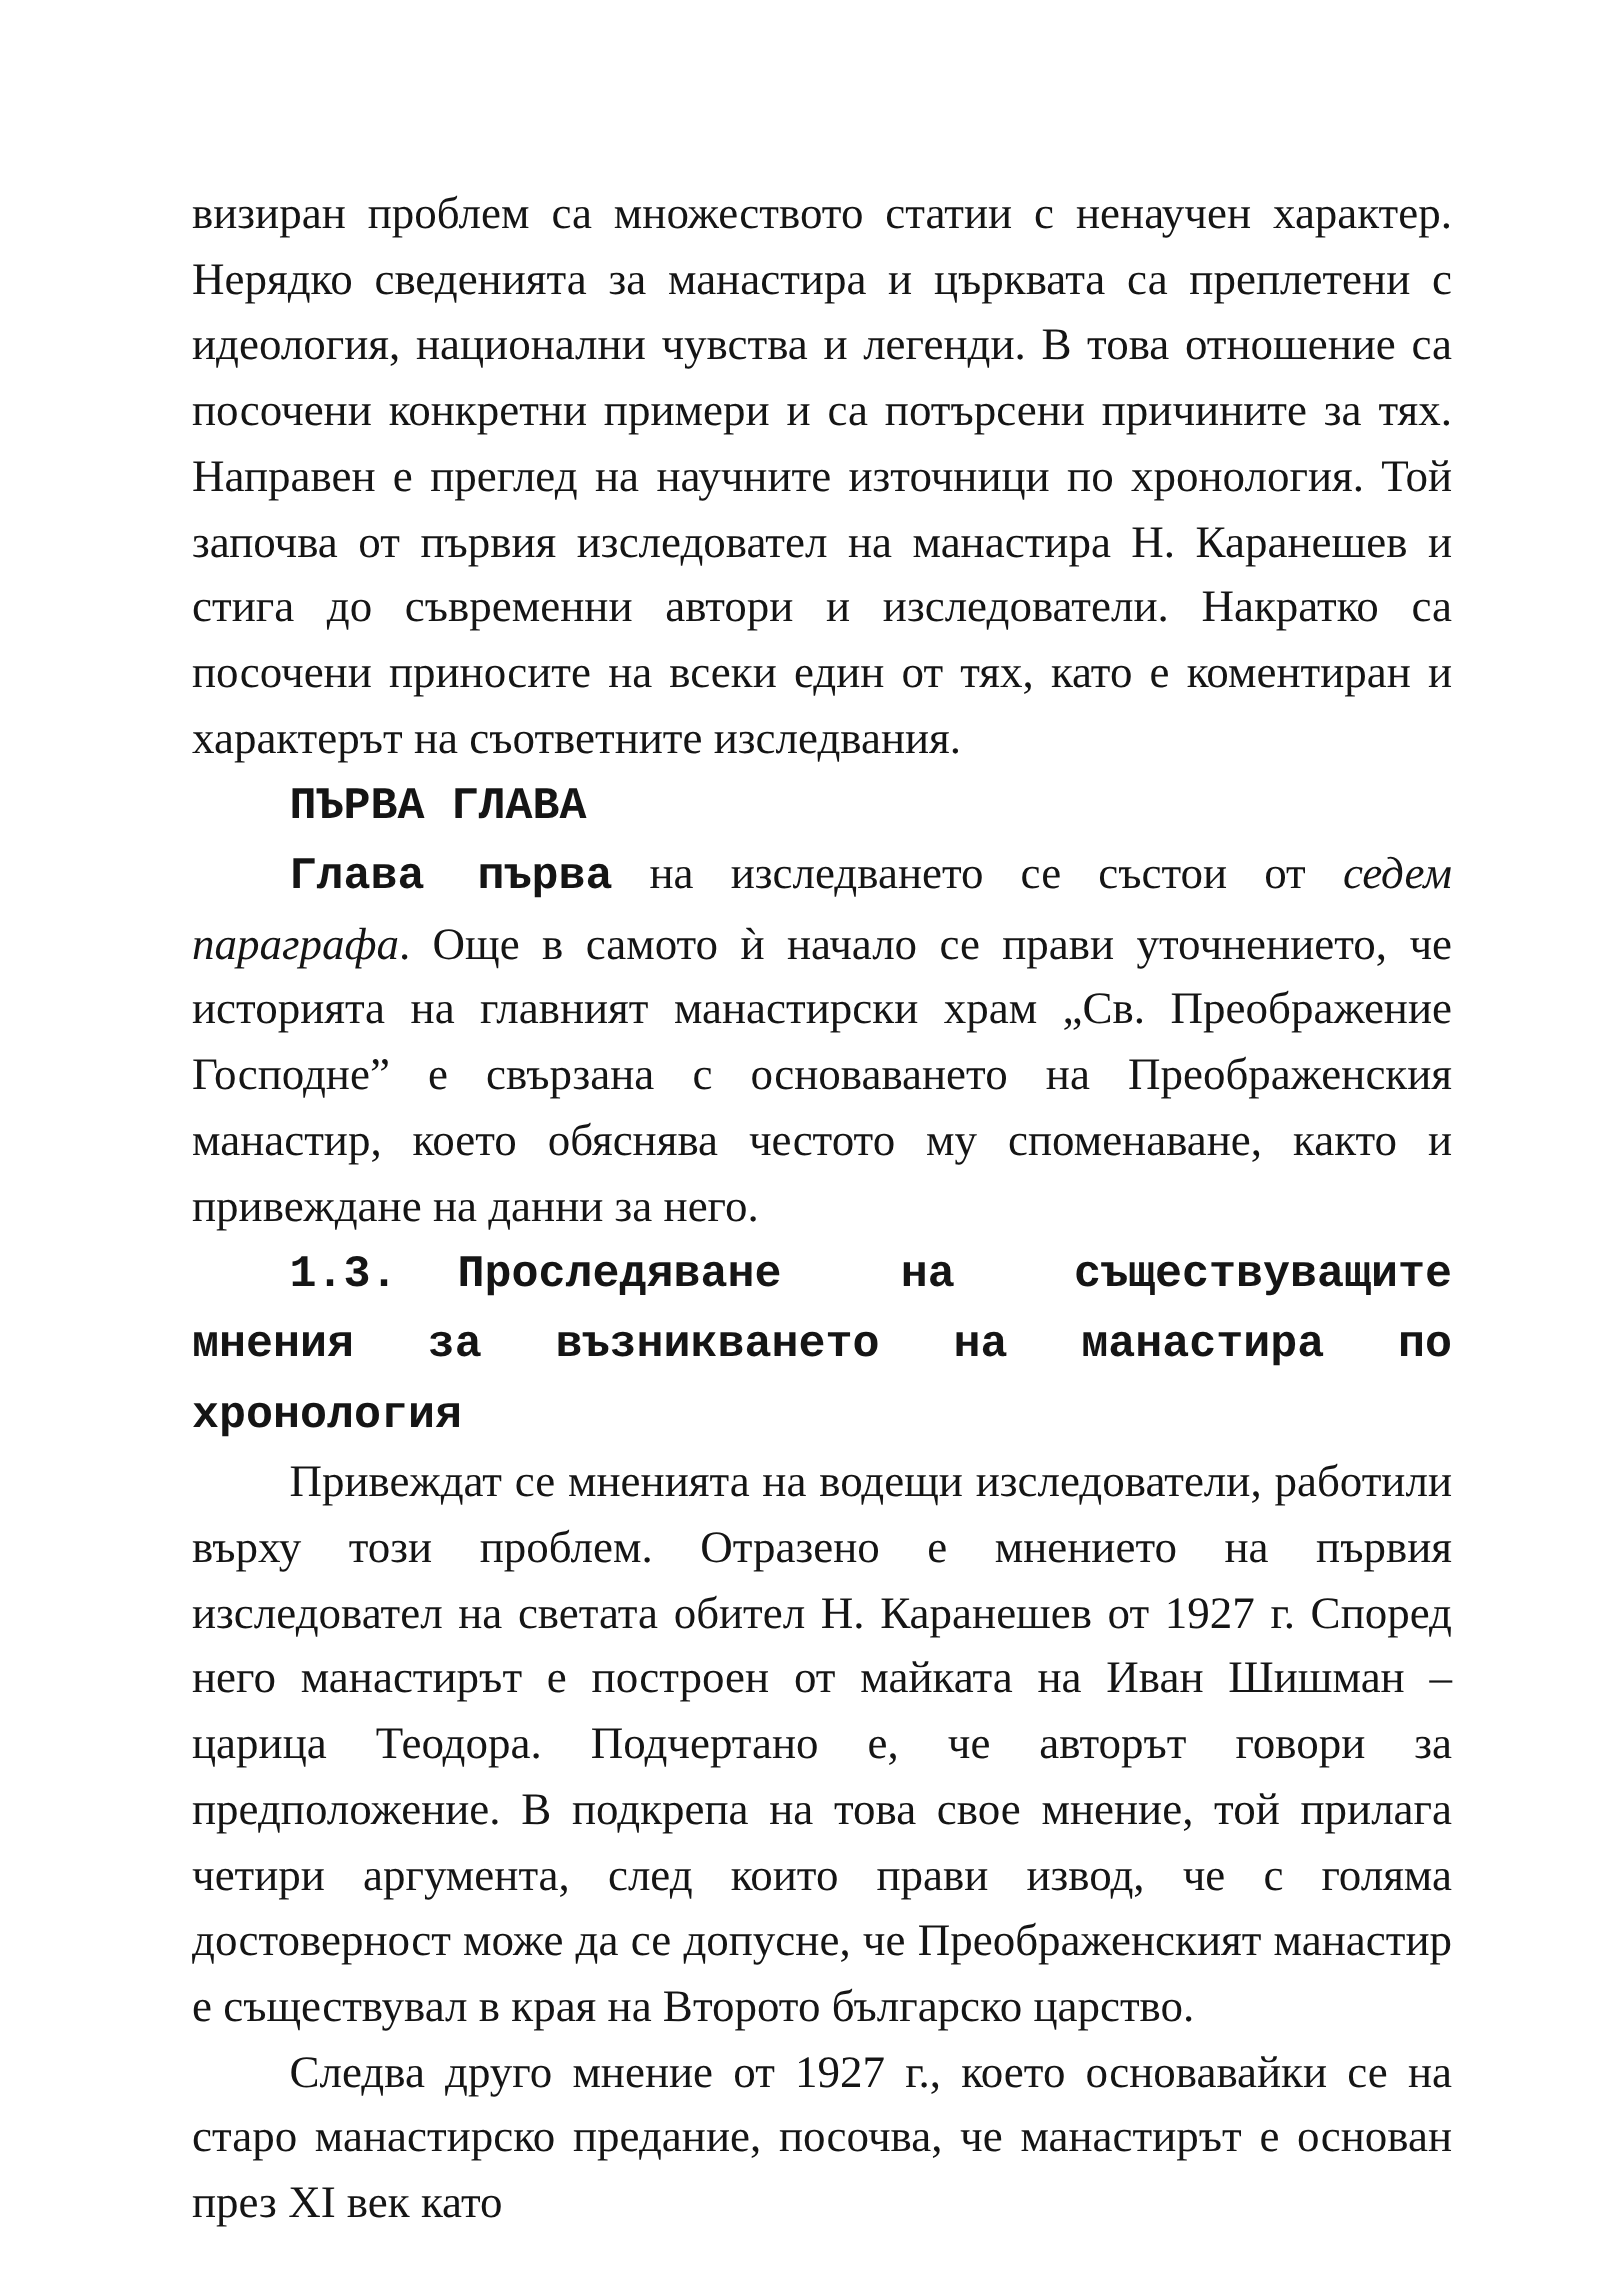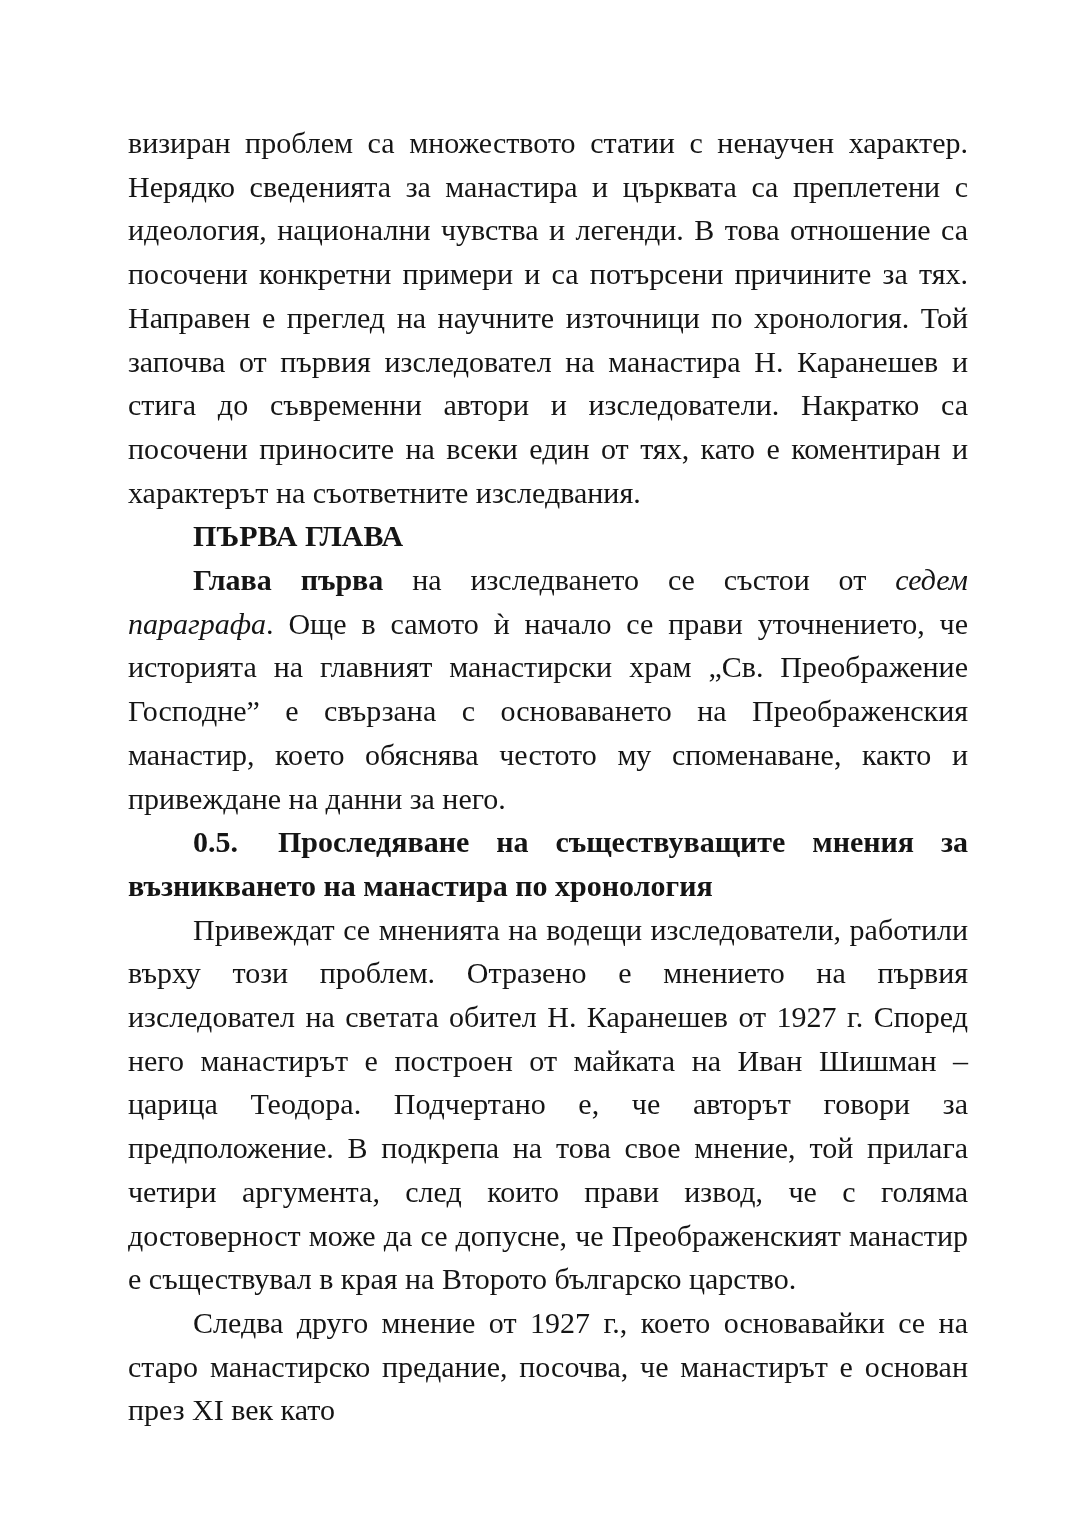--- a/index.html
+++ b/index.html
@@ -25,32 +25,32 @@
     color: #151515;
     text-align: justify;
   }
   .text-block p {
     margin: 0;
     padding: 0;
   }
   p.indent {
     text-indent: 65px;
   }
-  .b { font-weight: bold; }
+  .b { font-weight: bold; font-family: Liberation Mono, monospace; }
   .i { font-style: italic; }
   .tab {
     display: inline-block;
     width: 40px;
   }
 </style>
 </head>
 <body>
 
 <div class="page" style="background: rgb(255, 255, 255);">
   <div class="text-block" style="color: rgb(21, 21, 21);">
     <p class="body"><span>визиран проблем са множеството статии с ненаучен характер. Нерядко сведенията за манастира и църквата са преплетени с идеология, национални чувства и легенди. В това отношение са посочени конкретни примери и са потърсени причините за тях. Направен е преглед на научните източници по хронология. Той започва от първия изследовател на манастира Н. Каранешев и стига до съвременни автори и изследователи. Накратко са посочени приносите на всеки един от тях, като е коментиран и характерът на съответните изследвания.</span></p>
     <p class="heading indent"><span class="b">ПЪРВА ГЛАВА</span></p>
     <p class="body indent"><span class="b">Глава първа</span><span> на изследването се състои от </span><span class="i">седем параграфа</span><span>. Още в самото ѝ начало се прави уточнението, че историята на главният манастирски храм „Св. Преображение Господне” е свързана с основаването на Преображенския манастир, което обяснява честото му споменаване, както и привеждане на данни за него.</span></p>
-    <p class="heading indent"><span class="b">0.5.</span><span class="tab"></span><span class="b">Проследяване на съществуващите мнения за възникването на манастира по хронология</span></p>
+    <p class="heading indent"><span class="b">1.3.</span><span class="tab"></span><span class="b">Проследяване на съществуващите мнения за възникването на манастира по хронология</span></p>
     <p class="body indent"><span>Привеждат се мненията на водещи изследователи, работили върху този проблем. Отразено е мнението на първия изследовател на светата обител Н. Каранешев от 1927 г. Според него манастирът е построен от майката на Иван Шишман – царица Теодора. Подчертано е, че авторът говори за предположение. В подкрепа на това свое мнение, той прилага четири аргумента, след които прави извод, че с голяма достоверност може да се допусне, че Преображенският манастир е съществувал в края на Второто българско царство.</span></p>
     <p class="body indent"><span>Следва друго мнение от 1927 г., което основавайки се на старо манастирско предание, посочва, че манастирът е основан през XI век като</span></p>
   </div>
 </div>
 
 </body></html>

